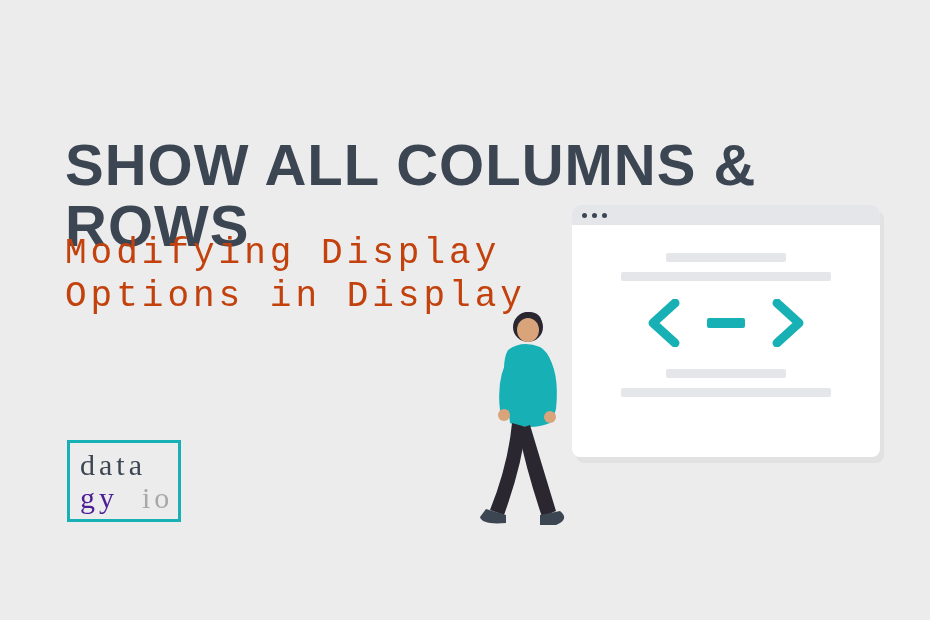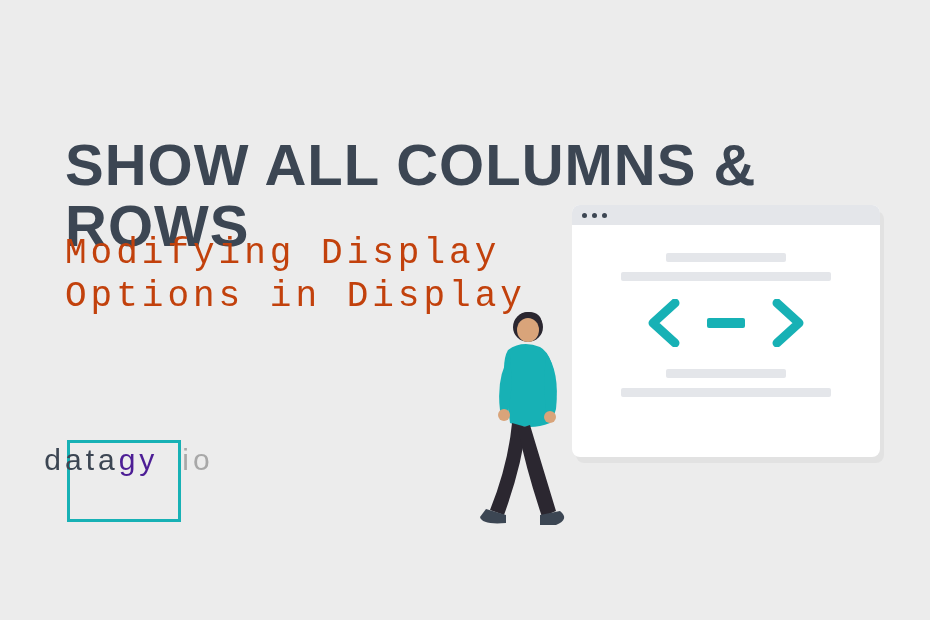--- a/index.html
+++ b/index.html
@@ -36,24 +36,24 @@
     font-family: 'Courier New', monospace;
   }
   .logo-box {
     position: absolute;
     left: 67px;
     top: 440px;
     width: 114px;
     height: 82px;
     border: 3px solid #17b1b5;
     display: flex;
-    flex-direction: row;
+    flex-direction: column;
     justify-content: center;
     padding-left: 10px;
-    font-family: Liberation Sans, sans-serif;
+    font-family: Liberation Serif, serif;
     font-size: 30px;
     letter-spacing: 4px;
     line-height: 1.1;
   }
   .logo-line1 { color: #3c4653; }
   .logo-line2 .gy { color: #4c1d95; }
   .logo-line2 .io { color: #a8a8a8; margin-left: 24px; }
 
   
   .browser {

